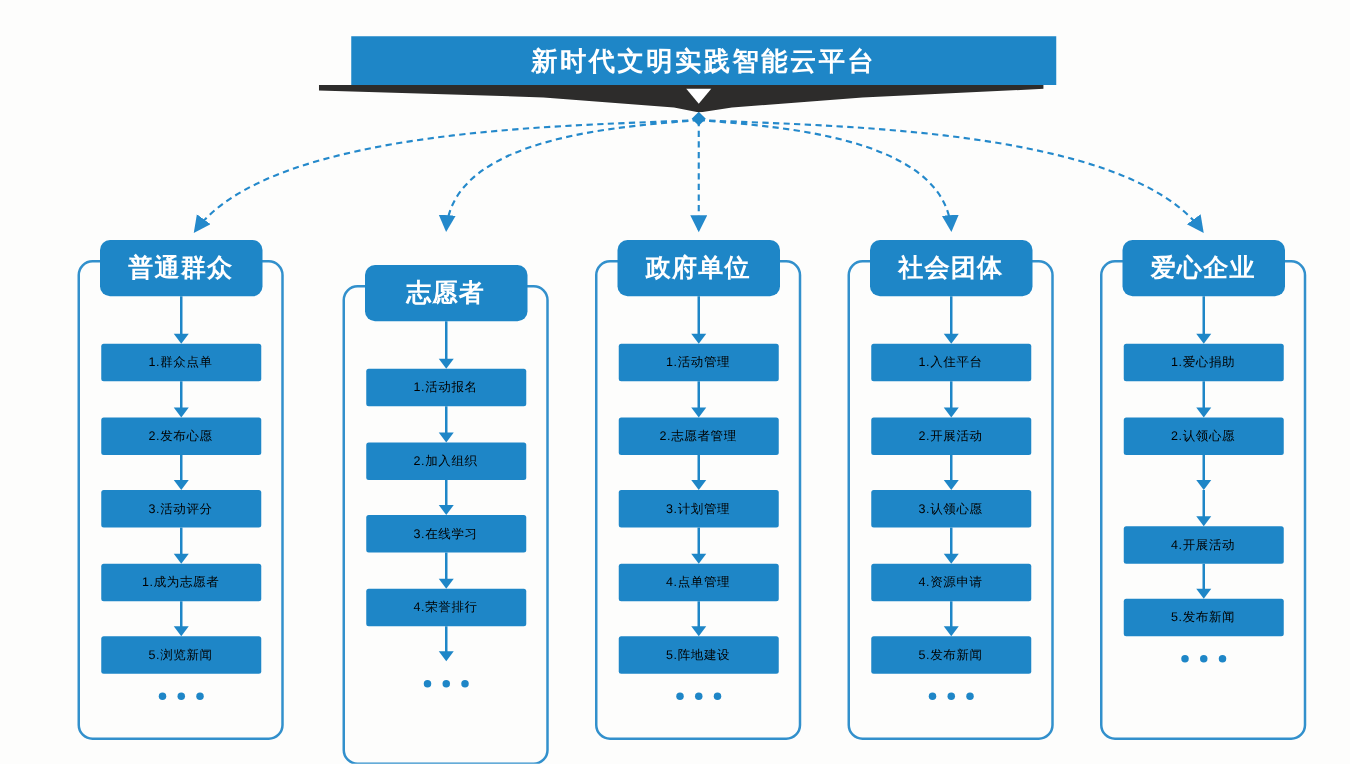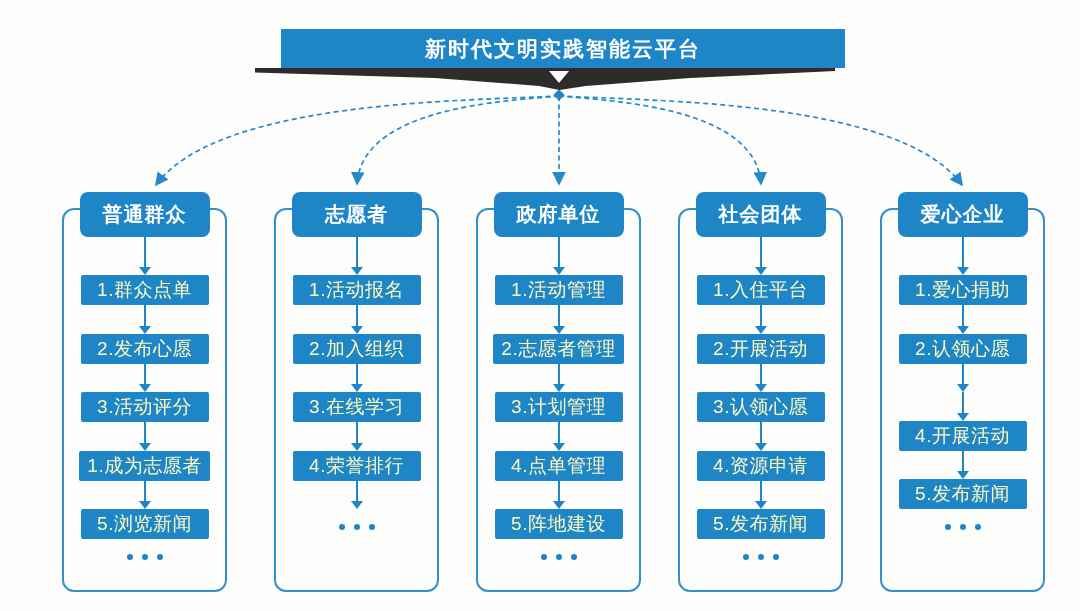--- a/index.html
+++ b/index.html
@@ -45,44 +45,44 @@
   .col-header{
     position:relative;z-index:1;
     width:130px;height:45px;border-radius:8px;
     background:#1e86c7;color:#fff;
     display:flex;align-items:center;justify-content:center;
     font-size:20px;font-weight:700;letter-spacing:1px;
   }
   .step{
     position:relative;z-index:1;
     min-width:128px;height:30px;padding:0 8px;box-sizing:border-box;
-    border-radius:2px;background:#1e86c7;color:#fef9c3;
+    border-radius:2px;background:#1e86c7;color:#000000;
     display:flex;align-items:center;justify-content:center;
-    font-size:19px;font-weight:500;letter-spacing:0.5px;white-space:nowrap;
+    font-size:10px;font-weight:500;letter-spacing:0.5px;white-space:nowrap;
   }
   .v-arrow{position:relative;width:12px;z-index:1;}
   .v-arrow.long{height:38px;}
   .v-arrow.short{height:28.5px;}
   .v-arrow::before{
     content:'';position:absolute;left:5px;top:0;bottom:6px;width:2px;background:#1e86c7;
   }
   .v-arrow::after{
     content:'';position:absolute;left:0;bottom:0;width:0;height:0;
     border-left:6px solid transparent;border-right:6px solid transparent;
     border-top:8px solid #1e86c7;
   }
   .more-dots{
     position:relative;z-index:1;margin-top:15px;
     display:flex;gap:9px;align-items:center;
   }
   .more-dots i{width:6px;height:6px;border-radius:50%;background:#1e86c7;display:block;}
 
   
   .column.c0{left:62px;}
-  .column.c1{left:274px;}
+  .column.c1{left:274px;margin-top:20px;}
   .column.c2{left:476px;}
   .column.c3{left:678px;}
   .column.c4{left:880px;}
 </style>
 </head>
 <body>
 
 <div class="stage">
 
   <div class="title-banner">

